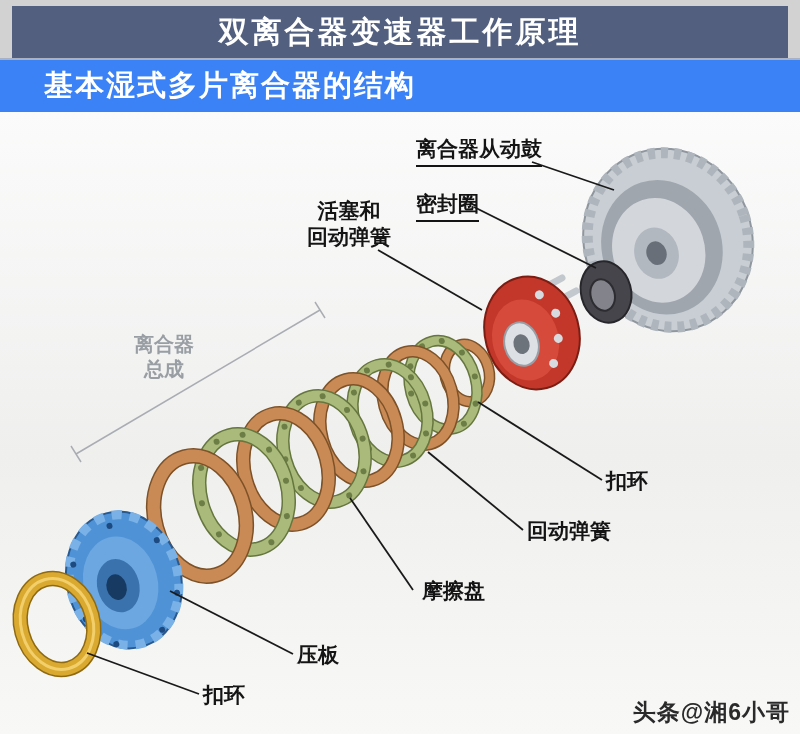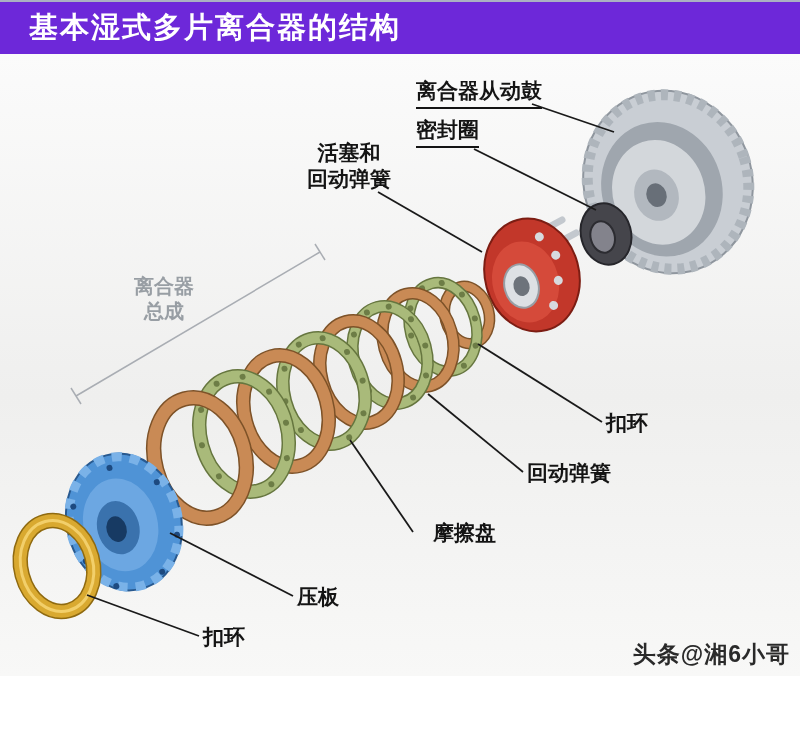--- a/index.html
+++ b/index.html
@@ -6,41 +6,46 @@
   html,body { width:800px; height:734px; }
   body { font-family:"Liberation Sans", sans-serif; background:#ffffff; }
   .page { position:relative; width:800px; height:734px; overflow:hidden; background:#ffffff; }
 
   
   .header1 { height:58px; background:#d2d2d2; padding:6px 12px 0; }
   .header1-inner { height:52px; background:#525f7e; display:flex; align-items:center; justify-content:center; }
   .h1text { color:#ffffff; font-size:30px; font-weight:bold; letter-spacing:3px; }
 
   
-  .header2 { height:54px; background:#6d28d9; display:flex; align-items:center; padding-left:29px; border-top:2px solid #aab1c2; }
+  .header2 { height:54px; background:#3b82f6; display:flex; align-items:center; padding-left:44px; border-top:2px solid #aab1c2; }
   .h2text { color:#ffffff; font-size:29px; font-weight:bold; letter-spacing:2px; }
 
   .diagram { position:relative; width:800px; height:622px;
              background:linear-gradient(180deg,#fbfbfb 0%,#efefee 55%,#f8f8f7 100%); }
   #diagram-svg { position:absolute; left:0; top:0; }
 
   .lbl { position:absolute; font-size:21px; font-weight:bold; color:#141414;
          white-space:nowrap; line-height:1.25; }
   .lbl.u { border-bottom:2px solid #141414; padding-bottom:3px; }
   .lbl.center { text-align:center; white-space:normal; }
   .lbl.gray { color:#989ea4; font-size:20px; }
 
   .watermark { position:absolute; right:10px; bottom:6px; font-size:23px;
                font-weight:bold; color:#2a2a2a; letter-spacing:1px;margin-top:13px; }
 </style>
 </head>
 <body>
 
 <div class="page">
 
+  <div class="header1">
+    <div class="header1-inner">
+      <span class="h1text">双离合器变速器工作原理</span>
+    </div>
+  </div>
 
   <div class="header2">
     <span class="h2text">基本湿式多片离合器的结构</span>
   </div>
 
   <div class="diagram">
 
     <svg id="diagram-svg" width="800" height="622" viewBox="0 0 800 622">
 
       <g id="drum-layer" transform="rotate(-18 668 128)">
@@ -169,33 +174,33 @@
         <line x1="378" y1="138" x2="482" y2="198"></line>
         <line x1="602" y1="368" x2="478" y2="290"></line>
         <line x1="523" y1="418" x2="428" y2="340"></line>
         <line x1="413" y1="478" x2="350" y2="386"></line>
         <line x1="293" y1="542" x2="170" y2="479"></line>
         <line x1="199" y1="582" x2="87" y2="541"></line>
       </g>
     </svg>
 
     <div class="lbl u" style="left:416px;top:24px">离合器从动鼓</div>
-    <div class="lbl u" style="left:416px;top:63px">密封圈</div>
+    <div class="lbl u" style="left:416px;top:79px">密封圈</div>
 
     <div class="lbl gray center" style="left:116px;top:220px;width:96px">
       <div>离合器</div>
       <div>总成</div>
     </div>
 
     <div class="lbl center" style="left:290px;top:86px;width:118px">
       <div>活塞和</div>
       <div>回动弹簧</div>
     </div>
 
     <div class="lbl" style="left:606px;top:356px">扣环</div>
     <div class="lbl" style="left:527px;top:406px">回动弹簧</div>
-    <div class="lbl" style="left:433px;top:466px">摩擦盘</div>
+    <div class="lbl" style="left:422px;top:466px">摩擦盘</div>
     <div class="lbl" style="left:297px;top:530px">压板</div>
     <div class="lbl" style="left:203px;top:570px">扣环</div>
 
     <div class="watermark">头条@湘6小哥</div>
   </div>
 </div>
 
 </body></html>

